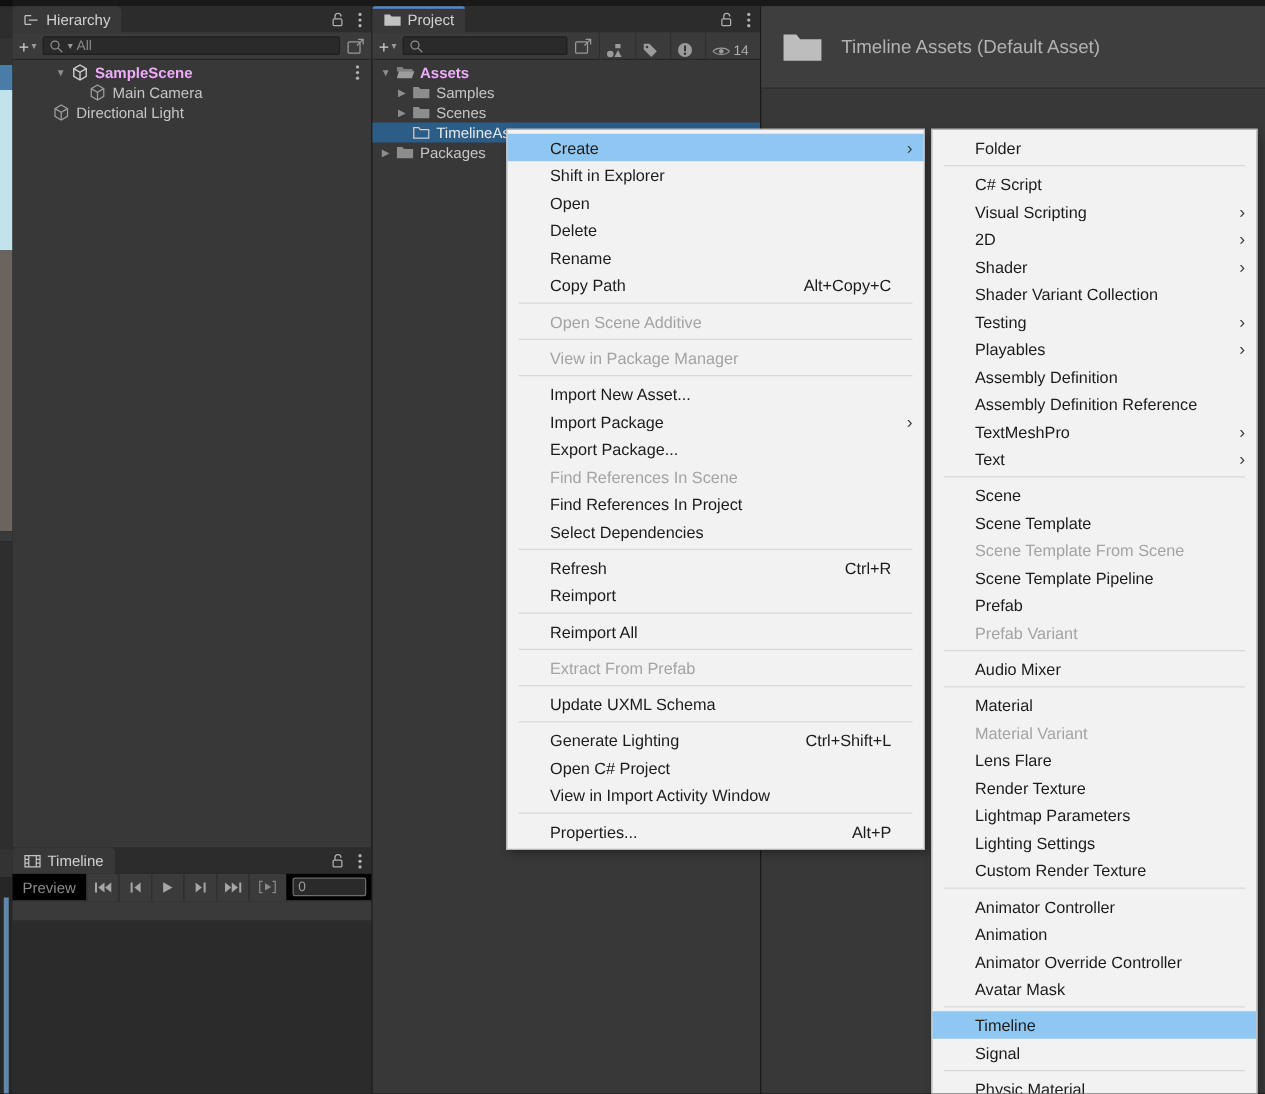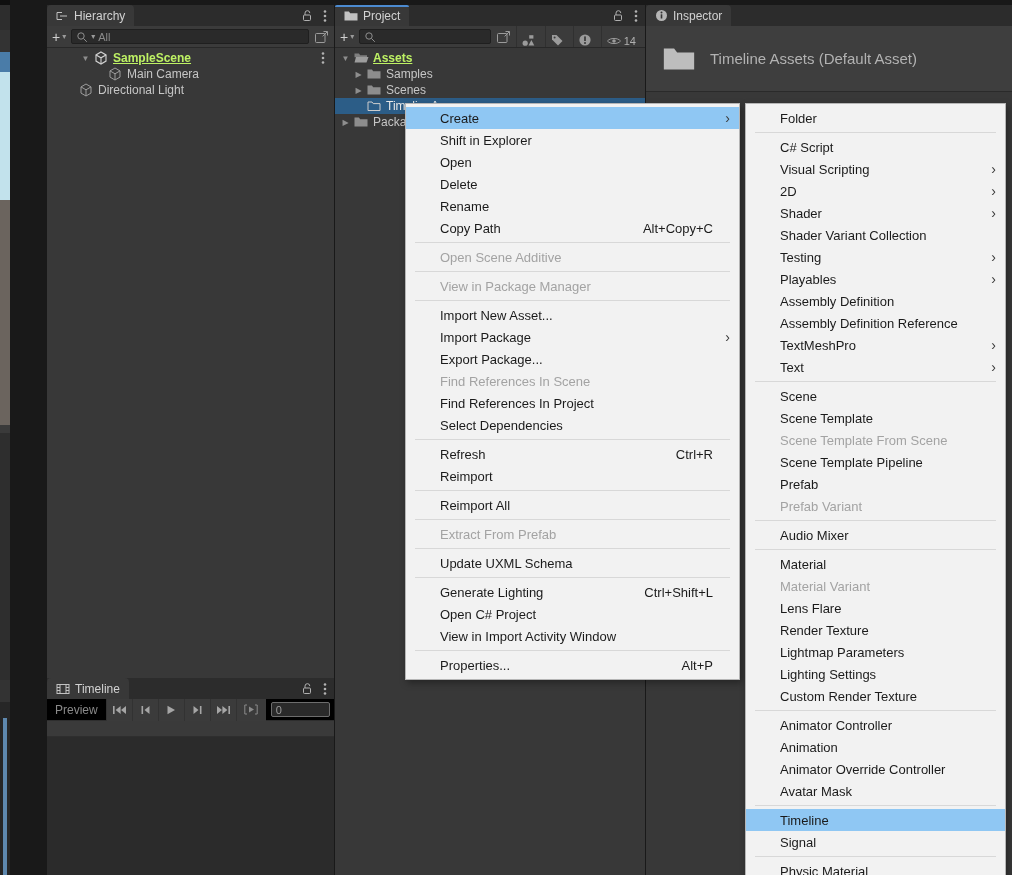--- a/index.html
+++ b/index.html
@@ -1,42 +1,42 @@
 <!DOCTYPE html>
 <html><head>
 <meta charset="utf-8">
 <style>
   * { margin:0; padding:0; box-sizing:border-box; }
   html,body { background:#191919; }
   .screen { position:relative; width:1012px; height:875px; background:#191919;
             font-family:"Liberation Sans", sans-serif; overflow:hidden; }
 
   
-  .panel { position:absolute; background:#383838;margin-left:37px; }
+  .panel { position:absolute; background:#383838; }
   .tabbar { height:21px; background:#2c2c2c; display:flex; align-items:stretch; }
   .tab { display:flex; align-items:center; gap:5px; padding:0 9px; background:#383838;
          color:#d2d2d2; font-size:12px; border-radius:4px 4px 0 0; position:relative; }
   .tab.focused::before { content:''; position:absolute; top:0; left:0; right:0; height:2px;
          background:#4c8bd1; border-radius:4px 4px 0 0; }
   .tabbar-actions { margin-left:auto; display:flex; align-items:center; gap:9px; padding-right:7px; }
   .toolbar { height:22px; background:#3b3b3b; border-bottom:1px solid #282828;
          display:flex; align-items:center; padding:0 5px; gap:5px; }
   .plus { color:#d0d0d0; font-size:14px; display:flex; align-items:center; gap:2px; line-height:1; }
   .caret { font-size:8px; color:#9a9a9a; }
   .searchbox { flex:1; height:15px; background:#2a2a2a; border:1px solid #1f1f1f; border-radius:2px;
          display:flex; align-items:center; gap:3px; padding:0 4px; color:#8a8a8a; font-size:11px; min-width:0; }
   .tool-ico { display:flex; align-items:center; justify-content:center; flex:none; }
   .tool-btn { display:flex; align-items:flex-end; justify-content:center; padding:0 4px; gap:2px; flex:none;
          border-left:1px solid #303030; height:100%; }
 
   
   .tree { padding-top:2px; }
   .trow { height:16px; display:flex; align-items:center; font-size:12px; color:#c6c6c6;
           gap:3px; padding-right:4px; white-space:nowrap; }
-  .trow.bold .tlabel { font-weight:bold; color:#bef264;text-decoration:underline; }
+  .trow.bold .tlabel { font-weight:bold; color:#f0abfc; }
   .trow.sel { background:#2c5d87; color:#e8e8e8; }
   .exp { width:11px; font-size:8px; color:#8e8e8e; text-align:center; flex:none; }
   .ticon { width:16px; height:14px; flex:none; display:flex; align-items:center; }
   .row-kebab { margin-left:auto; padding-right:5px; display:flex; align-items:center; }
 
   
   .hierarchy { left:10px; top:5px;  width:287px; height:673px; }
   .timeline  { left:10px; top:678px; width:287px; height:197px; }
   .project   { left:298px; top:5px; width:310px; height:870px; }
   .inspector { left:609px; top:5px; width:403px; height:870px; }
@@ -373,32 +373,20 @@
             <svg width="14" height="12" viewBox="0 0 14 12">
               <path d="M.5 1.5h4.4l1.3 1.7h7.3v7.3H.5Z" fill="#8d8d8d"></path>
             </svg>
           </span>
           <span class="tlabel">Packages</span>
         </div>
       </div>
   </section>
 
   <section class="panel inspector">
-    <div class="tabbar">
-      <div class="tab">
-        <span class="tool-ico">
-            <svg width="13" height="13" viewBox="0 0 13 13">
-              <circle cx="6.5" cy="6.5" r="5.5" fill="#b5b5b5"></circle>
-              <rect x="5.7" y="5.3" width="1.6" height="4.2" fill="#333"></rect>
-              <circle cx="6.5" cy="3.6" r="1" fill="#333"></circle>
-            </svg>
-          </span>
-        <span>Inspector</span>
-      </div>
-    </div>
     <div class="insp-header">
       <span class="tool-ico">
           <svg width="34" height="28" viewBox="0 0 14 12">
             <path d="M.5 1.5h4.4l1.3 1.7h7.3v7.3H.5Z" fill="#bdbdbd"></path>
           </svg>
         </span>
       <span class="insp-title">Timeline Assets (Default Asset)</span>
     </div>
   </section>
 

